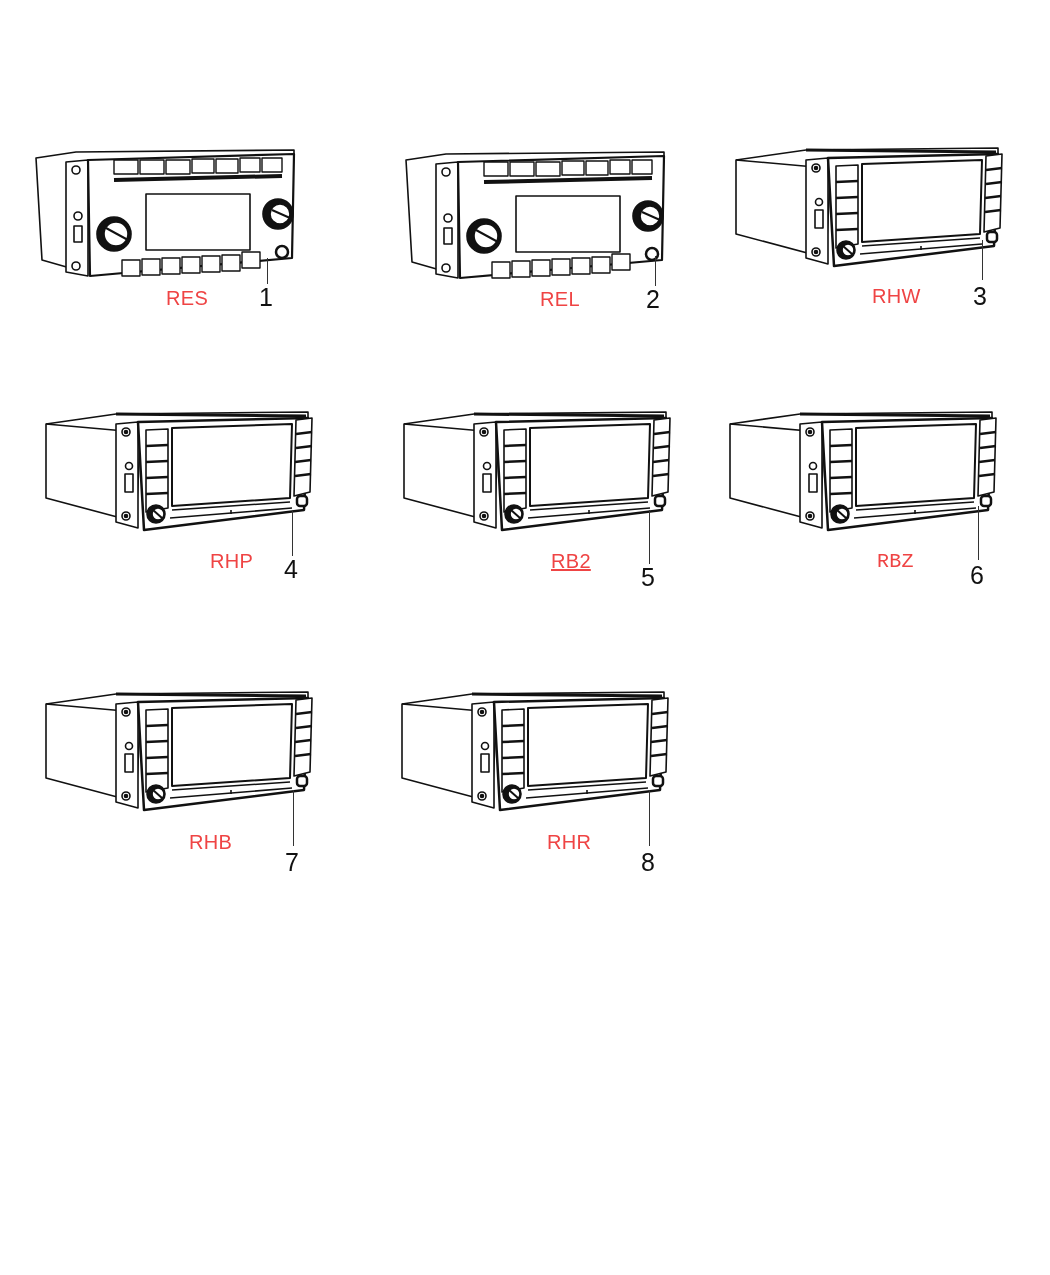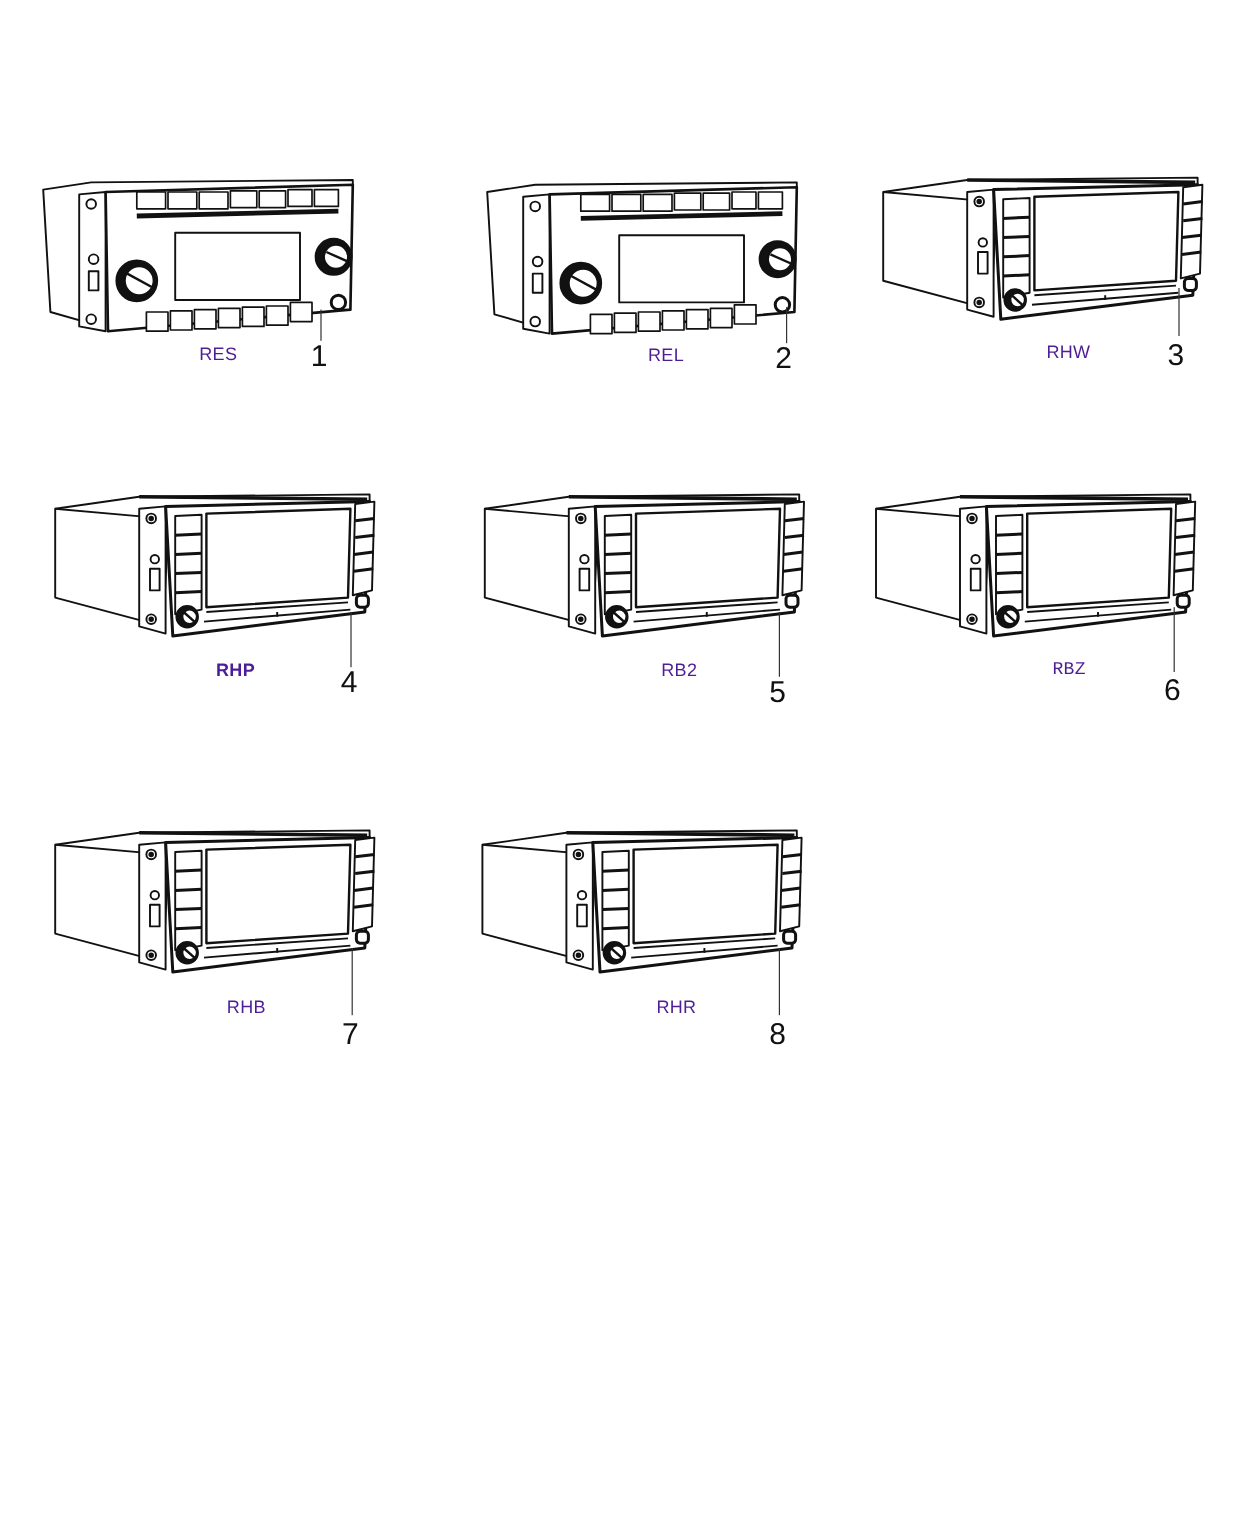--- a/index.html
+++ b/index.html
@@ -1,19 +1,19 @@
 <!DOCTYPE html>
 <html><head>
 <meta charset="utf-8">
 <style>
   html,body{margin:0;padding:0;background:#ffffff;}
   body{width:1050px;height:1275px;position:relative;overflow:hidden;font-family:"Liberation Sans","DejaVu Sans",sans-serif;color:#111;}
   .unit{position:absolute;}
   .unit svg{position:absolute;left:0;top:0;overflow:visible;}
-  .code{position:absolute;font-size:15px;letter-spacing:0.3px;color:#4c1d95;}
+  .code{position:absolute;font-size:20px;letter-spacing:0.3px;color:#ef4444;}
   .callout{position:absolute;font-size:25px;color:#111;}
   .leader{position:absolute;width:1px;background:#333;}
 </style>
 </head>
 <body>
 
 <svg width="0" height="0" style="position:absolute">
   <defs>
 
     <g id="nav-unit" fill="none" stroke="#111" stroke-width="1.6" stroke-linejoin="round">
@@ -126,30 +126,30 @@
 <div class="leader" style="left:982px;top:240px;height:40px;"></div>
 <span class="code" style="left:872px;top:285px;">RHW</span>
 <span class="callout" style="left:973px;top:282px;">3</span>
 
 <div class="unit" style="left:46px;top:410px;width:270px;height:125px;">
   <svg width="270" height="125">
       <use href="#nav-unit"></use>
     </svg>
 </div>
 <div class="leader" style="left:292px;top:510px;height:46px;"></div>
-<span class="code" style="left:180px;top:550px;font-weight:bold;">RHP</span>
+<span class="code" style="left:210px;top:550px;">RHP</span>
 <span class="callout" style="left:284px;top:555px;">4</span>
 
 <div class="unit" style="left:404px;top:410px;width:270px;height:125px;">
   <svg width="270" height="125">
       <use href="#nav-unit"></use>
     </svg>
 </div>
 <div class="leader" style="left:649px;top:510px;height:54px;"></div>
-<span class="code" style="left:551px;top:550px;">RB2</span>
+<span class="code" style="left:551px;top:550px;text-decoration:underline;">RB2</span>
 <span class="callout" style="left:641px;top:563px;">5</span>
 
 <div class="unit" style="left:730px;top:410px;width:270px;height:125px;">
   <svg width="270" height="125">
       <use href="#nav-unit"></use>
     </svg>
 </div>
 <div class="leader" style="left:978px;top:506px;height:54px;"></div>
 <span class="code" style="left:877px;top:550px;font-family:Liberation Mono, monospace;">RBZ</span>
 <span class="callout" style="left:970px;top:561px;">6</span>

